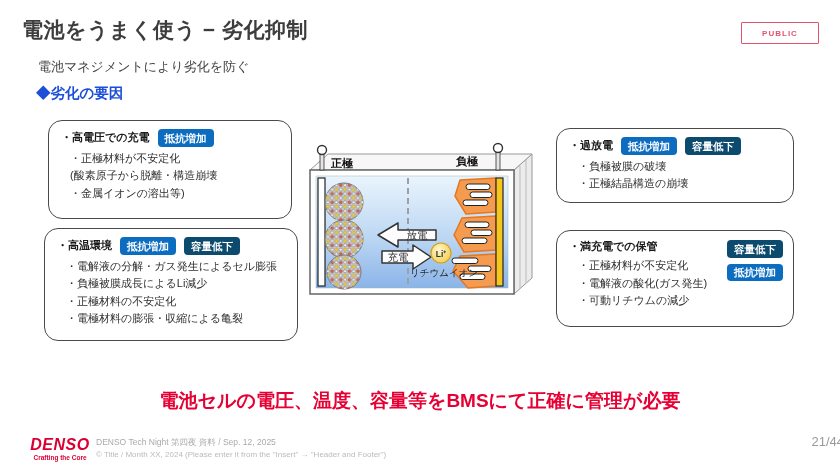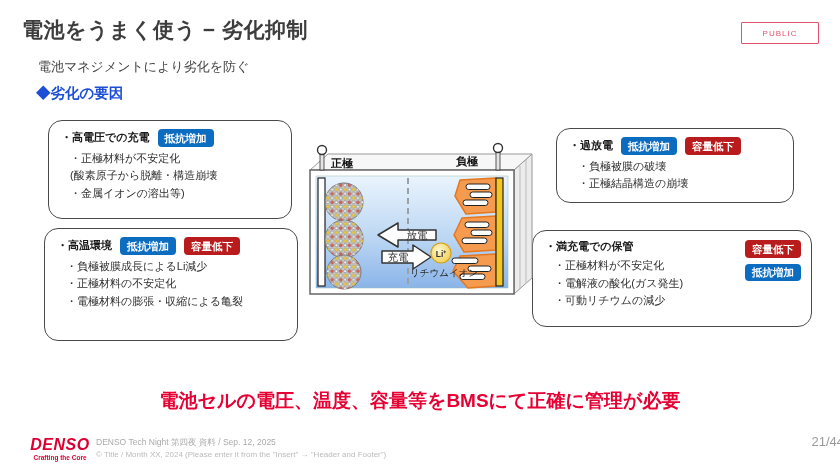--- a/index.html
+++ b/index.html
@@ -7,43 +7,43 @@
     position:relative;width:840px;height:473px;background:#ffffff;overflow:hidden;
     font-family:"Liberation Sans",sans-serif;color:#333;padding-left:28px;
   }
   
   .title{
     position:absolute;left:22px;top:16px;font-size:21px;font-weight:bold;color:#3d3d3d;
     letter-spacing:0.5px;white-space:nowrap;
   }
   .public-badge{
     position:absolute;left:741px;top:22px;width:76px;height:20px;
-    border:1.5px solid #e4536e;color:#e4536e;font-size:8px;font-weight:normal;
+    border:1.5px solid #e4536e;color:#e4536e;font-size:8px;font-weight:bold;
     letter-spacing:1px;display:flex;align-items:center;justify-content:center;border-radius:1px;
   }
   .subtitle{position:absolute;left:38px;top:58px;font-size:13px;color:#444;white-space:nowrap;}
   .section-heading{position:absolute;left:36px;top:84px;font-size:14.5px;font-weight:bold;color:#1d4ed8;white-space:nowrap;text-align:right;}
 
   
   .factor-box{
     position:absolute;background:#fff;border:1.6px solid #4a4a4a;border-radius:14px;
     padding:8px 10px 6px 12px;box-sizing:border-box;
   }
   .box1{left:48px;top:120px;width:244px;height:99px;}
   .box2{left:44px;top:228px;width:254px;height:113px;}
   .box3{left:556px;top:128px;width:238px;height:75px;}
-  .box4{left:532px;top:230px;width:280px;height:97px;}
+  .box4{left:556px;top:230px;width:238px;height:97px;}
   .box-head{display:flex;align-items:center;gap:8px;white-space:nowrap;}
   .box-title{font-size:11px;font-weight:bold;color:#1a1a1a;}
   .badge{
     display:inline-block;font-size:10.5px;font-weight:bold;color:#fff;
     padding:1.5px 7px;border-radius:4px;line-height:1.4;white-space:nowrap;
   }
   .badge.blue{background:#0b6cc0;}
-  .badge.purple{background:#b91c1c;}
+  .badge.purple{background:#0c4a6e;}
   .box-items{margin-top:3px;padding-left:9px;font-size:11px;color:#2e2e2e;line-height:1.6;white-space:nowrap;}
   .box4 .badge-col{position:absolute;right:10px;top:9px;display:flex;flex-direction:column;gap:6px;align-items:flex-end;}
 
   
   .diagram{position:absolute;left:300px;top:140px;width:250px;height:165px;}
 
   
   .key-message{
     position:absolute;left:0;top:388px;width:840px;text-align:center;
     font-size:19px;font-weight:bold;color:#e60033;white-space:nowrap;
@@ -80,20 +80,21 @@
     </div>
   </div>
 
   <div class="factor-box box2">
     <div class="box-head">
       <span class="box-title">・高温環境</span>
       <span class="badge blue">抵抗増加</span>
       <span class="badge purple">容量低下</span>
     </div>
     <div class="box-items">
+      <div>・電解液の分解・ガス発生によるセル膨張</div>
       <div>・負極被膜成長によるLi減少</div>
       <div>・正極材料の不安定化</div>
       <div>・電極材料の膨張・収縮による亀裂</div>
     </div>
   </div>
 
   <div class="factor-box box3">
     <div class="box-head">
       <span class="box-title">・過放電</span>
       <span class="badge blue">抵抗増加</span>

